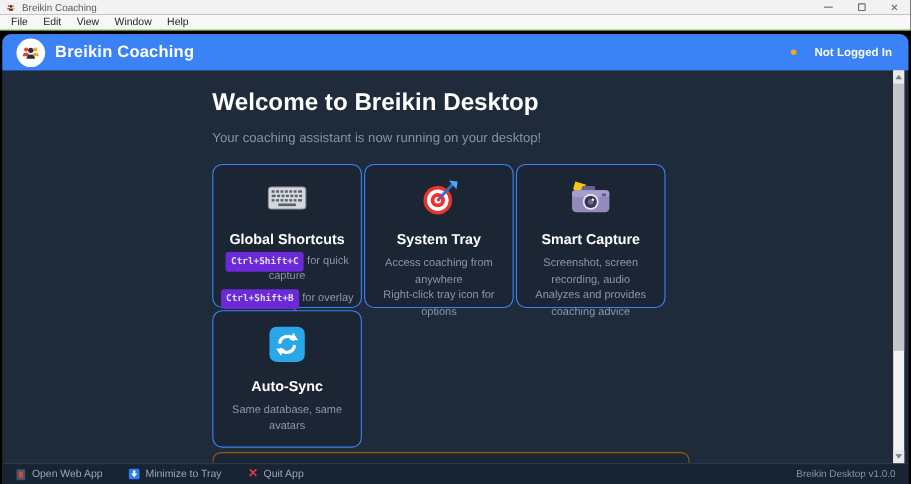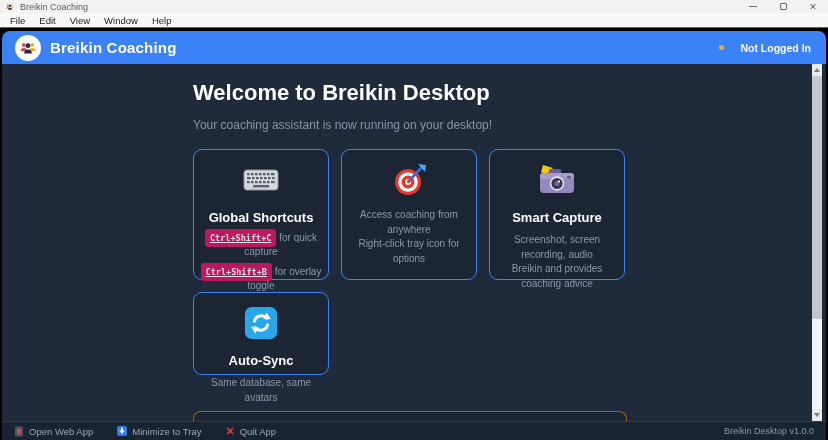--- a/index.html
+++ b/index.html
@@ -29,34 +29,34 @@
   .logo { width:26px; height:26px; border-radius:50%; background:#fff; display:flex; align-items:center; justify-content:center; flex:0 0 auto; }
   .brand { color:#fff; font-size:15px; font-weight:700; margin-left:9px; letter-spacing:.2px; }
   .login-status { margin-left:auto; display:flex; align-items:center; gap:16px; color:#f8fafc; font-size:10.5px; font-weight:600; padding-right:2px; }
   .status-dot { width:5px; height:5px; border-radius:50%; background:#f6a821; display:inline-block; }
 
   
   .main { padding:16px 0 0 191px; }
   .welcome-title { color:#fff; font-size:22px; font-weight:700; }
   .welcome-subtitle { color:#8494a8; font-size:12px; margin-top:12px; }
 
-  .cards { margin-top:17px; display:grid; grid-template-columns:repeat(3,136px); gap:12px; }
+  .cards { margin-top:17px; display:grid; grid-template-columns:repeat(3,136px); gap:2px; }
   .card {
     background:#1b2534; border:1px solid #3b82f6; border-radius:9px;
     text-align:center; padding:10px 5px; color:#8b98ac;
   }
   .card.tall { height:131px; }
-  .card.short { height:83px; }
+  .card.short { height:125px; }
   .card-icon { height:40px; display:flex; align-items:center; justify-content:center; }
   .card-title { color:#fff; font-size:13px; font-weight:700; margin-top:10px; }
   .card-lines { margin-top:8px; font-size:10px; line-height:1.45; }
   .shortcut-line { margin-top:6px; font-size:10px; line-height:1.4; }
   .kbd {
     font-family:"DejaVu Sans Mono", monospace; font-size:8.5px; font-weight:700;
-    background:#be185d; color:#d9e0ea; padding:4px 5px; border-radius:3px;text-decoration:underline;
+    background:#6d28d9; color:#d9e0ea; padding:4px 5px; border-radius:3px;
   }
 
   .partial-card {
     position:absolute; left:191px; top:380px; width:434px; height:14px;
     border:1px solid #a16207; border-bottom:none; border-radius:8px 8px 0 0;
     background:#1b2534;
   }
 
   
   .footer {
@@ -182,20 +182,21 @@
             <svg width="36" height="36" viewBox="0 0 36 36">
               <circle cx="17" cy="20" r="13" fill="#e8352e"></circle>
               <circle cx="17" cy="20" r="9.8" fill="#fff"></circle>
               <circle cx="17" cy="20" r="6.5" fill="#e8352e"></circle>
               <circle cx="17" cy="20" r="3" fill="#fff"></circle>
               <line x1="30" y1="6" x2="18" y2="19" stroke="#2f6fd0" stroke-width="2.6" stroke-linecap="round"></line>
               <polygon points="27,2 35,3 34,10" fill="#49a8f5"></polygon>
               <circle cx="17.6" cy="19.6" r="1.6" fill="#e8352e"></circle>
             </svg>
           </div>
+          <div class="card-title">System Tray</div>
           <div class="card-lines">
             <div>Access coaching from anywhere</div>
             <div>Right-click tray icon for options</div>
           </div>
         </div>
 
         <div class="card tall">
           <div class="card-icon">
             <svg width="40" height="32" viewBox="0 0 40 32">
               <polygon points="6,1 16,4 9,11 4,8" fill="#f5c518"></polygon>
@@ -205,21 +206,21 @@
               <circle cx="20" cy="19.5" r="7.2" fill="#e9e6f4"></circle>
               <circle cx="20" cy="19.5" r="5.6" fill="#3a3450"></circle>
               <circle cx="20" cy="19.5" r="2.6" fill="#6e6890"></circle>
               <circle cx="22" cy="17.5" r="1.1" fill="#fff"></circle>
               <rect x="30" y="12" width="4" height="2.4" rx="1" fill="#5f5488"></rect>
             </svg>
           </div>
           <div class="card-title">Smart Capture</div>
           <div class="card-lines">
             <div>Screenshot, screen recording, audio</div>
-            <div>Breikin and provides coaching advice</div>
+            <div>Analyzes and provides coaching advice</div>
           </div>
         </div>
 
         <div class="card short">
           <div class="card-icon">
             <svg width="34" height="34" viewBox="0 0 36 36">
               <rect x="1" y="1" width="34" height="34" rx="7" fill="#2aa7e8"></rect>
               <path d="M11 16 a7.5 7.5 0 0 1 13 -3" stroke="#fff" stroke-width="3.2" fill="none" stroke-linecap="round"></path>
               <polygon points="24,7 28.5,14 20.5,13.5" fill="#fff"></polygon>
               <path d="M25 20 a7.5 7.5 0 0 1 -13 3" stroke="#fff" stroke-width="3.2" fill="none" stroke-linecap="round"></path>

